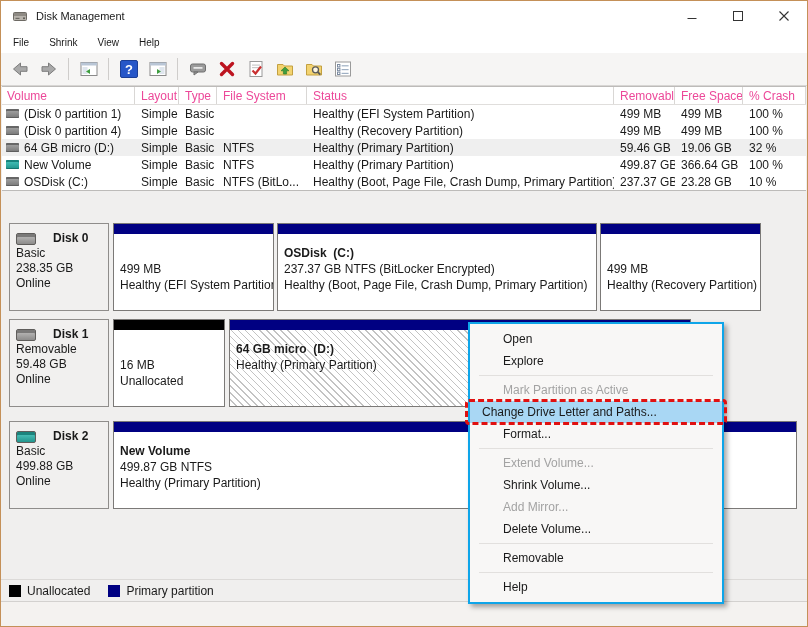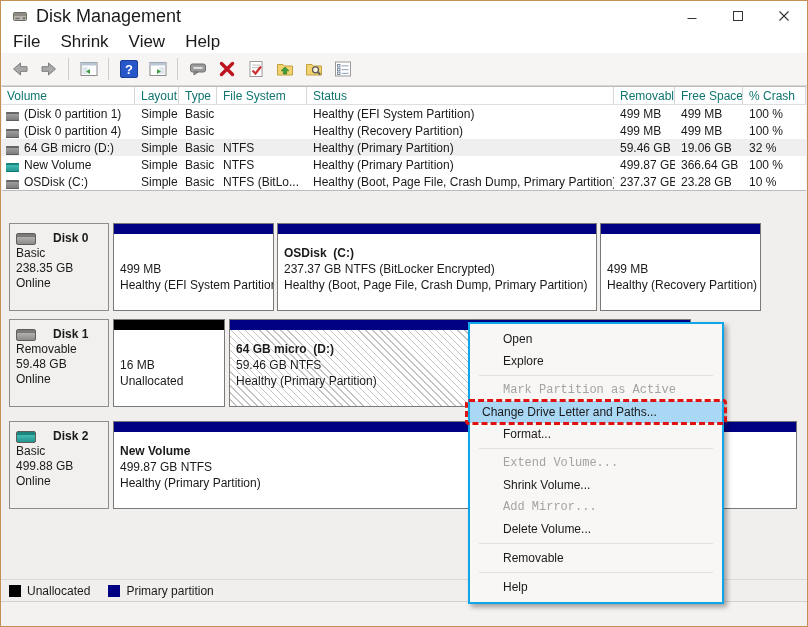--- a/index.html
+++ b/index.html
@@ -4,38 +4,38 @@
 <style>
   * { margin:0; padding:0; box-sizing:border-box; }
   body { font-family:"Liberation Sans","DejaVu Sans",sans-serif; background:#888; }
   .win {
     position:relative; width:808px; height:627px; background:#f0efee;
     border:1px solid #c49058; overflow:hidden; font-size:12px; color:#1a1a1a;
   }
   
   .titlebar { position:absolute; left:0; top:0; width:100%; height:30px; background:#fff; display:flex; align-items:center; }
   .titlebar .app-icon { margin:0 8px 0 11px; display:inline-flex; }
-  .titlebar .title { font-size:18px; }
+  .titlebar .title { font-size:11px; }
   .win-controls { position:absolute; right:0; top:0; height:30px; display:flex; }
   .wc-btn { width:46px; height:30px; display:flex; align-items:center; justify-content:center; background:transparent; border:none; }
   
   .menubar { position:absolute; left:0; top:30px; width:100%; height:22px; background:#fff; display:flex; align-items:center; padding-left:2px; }
-  .menubar .m-item { padding:3px 10px; font-size:17px; }
+  .menubar .m-item { padding:3px 10px; font-size:10px; }
   
   .toolbar { position:absolute; left:0; top:52px; width:100%; height:33px; background:#f6f5f4; border-bottom:1px solid #d8d6d4; display:flex; align-items:center; padding-left:6px; gap:4px; }
   .tb-btn { width:25px; height:25px; display:flex; align-items:center; justify-content:center; }
   .tb-sep { width:1px; height:22px; background:#cfcdcb; margin:0 3px; }
   
   .volume-list { position:absolute; left:1px; top:85px; width:804px; height:105px; background:#fff; border:1px solid #bdbbb9; border-left:none; border-right:none; }
   .vt-row { display:grid; grid-template-columns:133px 44px 38px 90px 307px 61px 68px 1fr; height:17px; align-items:center; }
-  .vt-header { height:18px; border-bottom:1px solid #e0dedc; color:#0f766e; }
+  .vt-header { height:18px; border-bottom:1px solid #e0dedc; color:#ec4899; }
   .vt-header > div { height:100%; display:flex; align-items:center; padding-left:6px; border-right:1px solid #d9d7d5; }
   .vt-header > div:first-child { padding-left:5px; }
   .vt-row > div { padding-left:6px; white-space:nowrap; overflow:hidden; }
-  .vt-row .vol-cell { display:flex; align-items:flex-end; gap:5px; padding-left:4px; }
+  .vt-row .vol-cell { display:flex; align-items:center; gap:5px; padding-left:4px; }
   .vt-row.selected { background:#efefef; }
   .vicon { width:13px; height:9px; border-radius:1px; flex:0 0 auto;
            background:linear-gradient(#a9a9a9,#777); box-shadow:inset 0 2px 0 #666, inset 0 -1px 0 #5e5e5e; }
   .vicon.teal { background:linear-gradient(#49c6be,#1e948c); box-shadow:inset 0 2px 0 #17837c, inset 0 -1px 0 #14756f; }
   
   .graph { position:absolute; left:0; top:190px; width:100%; height:388px; background:#f0efee; }
   .disk-row { position:absolute; left:8px; width:788px; height:88px; }
   .disk-label { position:absolute; left:0; top:0; width:100px; height:88px; border:1px solid #8f8d8b; background:#f1f0ef; padding:7px 0 0 6px; line-height:15px; }
   .disk-label .dname { display:flex; align-items:center; gap:17px; font-weight:bold; }
   .dicon { width:20px; height:12px; border:1px solid #5f5d5b; border-radius:2px; flex:0 0 auto;
@@ -54,21 +54,21 @@
   
   .legend { position:absolute; left:0; top:578px; width:100%; height:22px; background:#f0efee; border-top:1px solid #dcdad8; display:flex; align-items:center; padding-left:8px; gap:6px; }
   .lg-swatch { width:12px; height:12px; }
   .lg-swatch.black { background:#000; }
   .lg-swatch.navy { background:#000082; margin-left:12px; }
   .statusbar { position:absolute; left:0; top:600px; width:100%; height:26px; background:#f4f2f0; border-top:1px solid #d3d1cf; }
   
   .context-menu { position:absolute; left:467px; top:321px; width:256px; background:#f8f7f6; border:2px solid #0ea5e9;
                   box-shadow:3px 3px 5px rgba(0,0,0,.35); padding:4px 0; z-index:20; }
   .mi { position:relative; height:22px; line-height:22px; padding-left:33px; white-space:nowrap; }
-  .mi.disabled { color:#a3a3a3;font-family:Liberation Mono, monospace; }
+  .mi.disabled { color:#a3a3a3; }
   .mi.highlighted { background:#a9d7f4;padding-left:12px; }
   .red-focus { position:absolute; left:-5px; right:-5px; top:-2px; bottom:-2px;
                border:3px dashed #e01111; border-radius:4px; pointer-events:none; }
   .menu-sep { height:1px; background:#e2e0de; margin:3px 9px; }
   svg { display:block; }
 </style>
 </head>
 <body>
 
 <div class="win">
@@ -327,21 +327,20 @@
         <div class="content">
           <div class="ptitle"></div>
           <div>16 MB</div>
           <div>Unallocated</div>
         </div>
       </div>
       <div class="part hatched" style="left:220px; width:462px;">
         <div class="band"></div>
         <div class="content">
           <div class="ptitle">64 GB micro  (D:)</div>
-          <div>59.46 GB NTFS</div>
           <div>Healthy (Primary Partition)</div>
         </div>
       </div>
     </div>
 
     <div class="disk-row" style="top:230px;">
       <div class="disk-label">
         <div class="dname">
             <span class="dicon teal"></span>
             <span>Disk 2</span>

